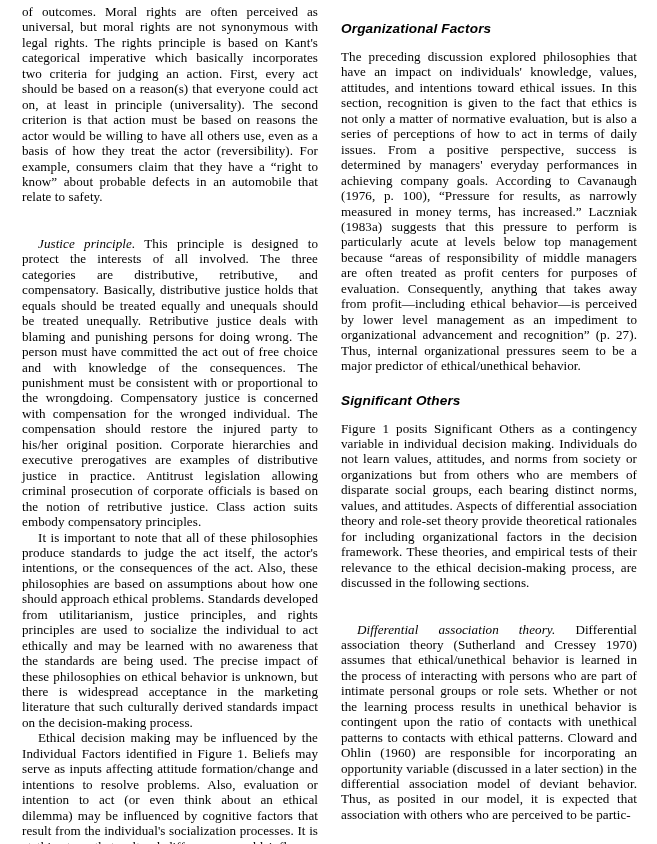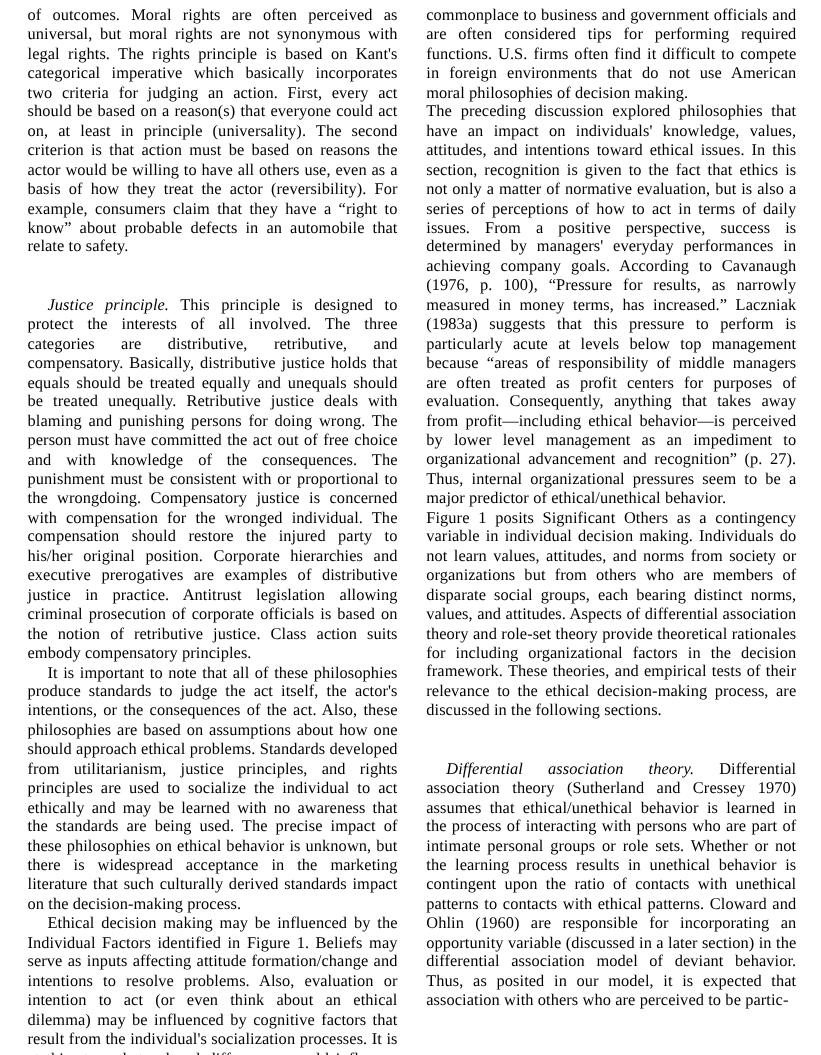--- a/index.html
+++ b/index.html
@@ -80,25 +80,26 @@
       <p class="indent gap-before"><span class="run-in">Justice principle.</span><span> This principle is designed to protect the interests of all involved. The three categories are distributive, retributive, and compensatory. Basically, distributive justice holds that equals should be treated equally and unequals should be treated unequally. Retributive justice deals with blaming and punishing persons for doing wrong. The person must have committed the act out of free choice and with knowledge of the consequences. The punishment must be consistent with or proportional to the wrongdoing. Compensatory justice is concerned with compensation for the wronged individual. The compensation should restore the injured party to his/her original position. Corporate hierarchies and executive prerogatives are examples of distributive justice in practice. Antitrust legislation allowing criminal prosecution of corporate officials is based on the notion of retributive justice. Class action suits embody compensatory principles.</span></p>
 
       <p class="indent">It is important to note that all of these philosophies produce standards to judge the act itself, the actor's intentions, or the consequences of the act. Also, these philosophies are based on assumptions about how one should approach ethical problems. Standards developed from utilitarianism, justice principles, and rights principles are used to socialize the individual to act ethically and may be learned with no awareness that the standards are being used. The precise impact of these philosophies on ethical behavior is unknown, but there is widespread acceptance in the marketing literature that such culturally derived standards impact on the decision-making process.</p>
 
       <p class="indent"><span>Ethical decision making may be influenced by the Individual Factors identified in Figure 1. Beliefs may serve as inputs affecting attitude formation/change and intentions to resolve problems. Also, evaluation or intention to act (or even think about an ethical dilemma) may be influenced by cognitive factors that result from the individual's socialization processes. It is at this stage that cultural differences would influence perceptions of problems. For example, variations in ethical standards are illustrated by what Mexicans call la mordida—</span></p>
 
     </div>
 
     <div class="column right">
 
-      <p class="noindent">commonplace to business and government officials and are often considered tips for performing required functions. U.S. firms often find it difficult to compete in foreign environments that do not use American moral philosophies of decision making.</p>
 
+      <h2 class="section-head first">Organizational Factors</h2>
 
       <p class="noindent">The preceding discussion explored philosophies that have an impact on individuals' knowledge, values, attitudes, and intentions toward ethical issues. In this section, recognition is given to the fact that ethics is not only a matter of normative evaluation, but is also a series of perceptions of how to act in terms of daily issues. From a positive perspective, success is determined by managers' everyday performances in achieving company goals. According to Cavanaugh (1976, p. 100), “Pressure for results, as narrowly measured in money terms, has increased.” Laczniak (1983a) suggests that this pressure to perform is particularly acute at levels below top management because “areas of responsibility of middle managers are often treated as profit centers for purposes of evaluation. Consequently, anything that takes away from profit—including ethical behavior—is perceived by lower level management as an impediment to organizational advancement and recognition” (p. 27). Thus, internal organizational pressures seem to be a major predictor of ethical/unethical behavior.</p>
 
+      <h2 class="section-head second">Significant Others</h2>
 
       <p class="noindent">Figure 1 posits Significant Others as a contingency variable in individual decision making. Individuals do not learn values, attitudes, and norms from society or organizations but from others who are members of disparate social groups, each bearing distinct norms, values, and attitudes. Aspects of differential association theory and role-set theory provide theoretical rationales for including organizational factors in the decision framework. These theories, and empirical tests of their relevance to the ethical decision-making process, are discussed in the following sections.</p>
 
       <p class="indent gap-before"><span class="run-in">Differential association theory.</span><span> Differential association theory (Sutherland and Cressey 1970) assumes that ethical/unethical behavior is learned in the process of interacting with persons who are part of intimate personal groups or role sets. Whether or not the learning process results in unethical behavior is contingent upon the ratio of contacts with unethical patterns to contacts with ethical patterns. Cloward and Ohlin (1960) are responsible for incorporating an opportunity variable (discussed in a later section) in the differential association model of deviant behavior. Thus, as posited in our model, it is expected that association with others who are perceived to be partic-</span></p>
 
     </div>
 
   </div>
 </div>
 

